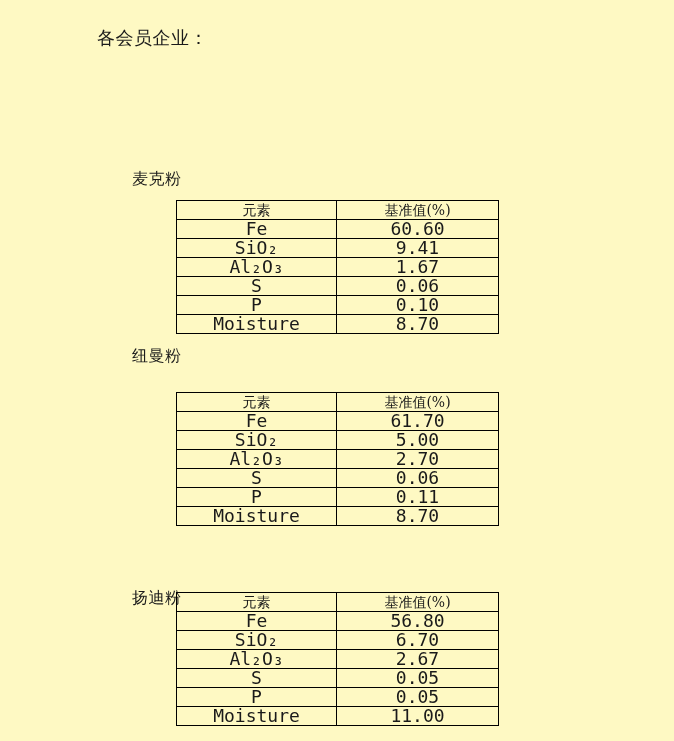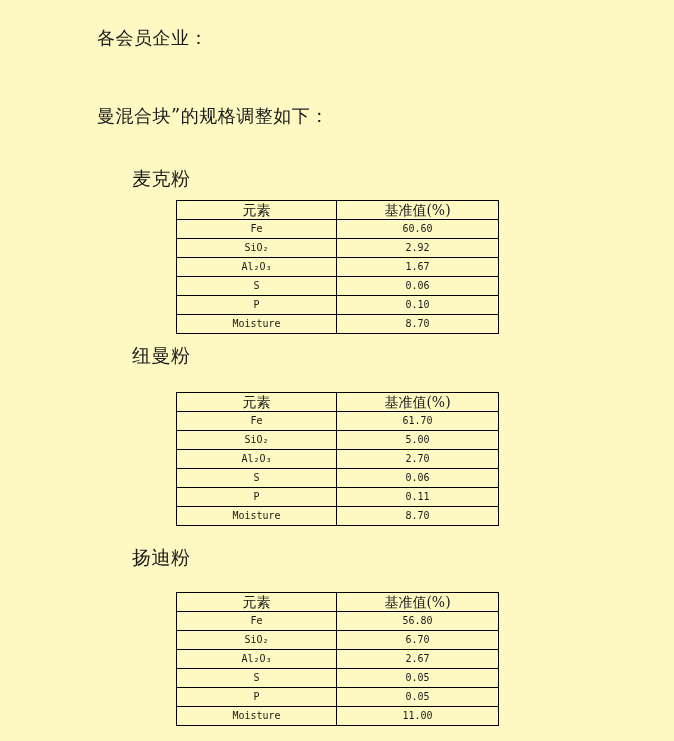--- a/index.html
+++ b/index.html
@@ -39,29 +39,29 @@
     position: absolute;
     left: 97px; top: 105px;
     font-size: 18px;
     line-height: 22px;
     letter-spacing: 0.5px;
     white-space: nowrap;
   }
   .section-title {
     position: absolute;
     left: 132px;
-    font-size: 19px;
+    font-size: 16px;
     font-weight: normal;
     line-height: 19px;
     letter-spacing: 0.5px;
     white-space: nowrap;
   }
   .sec-1 { top: 169px; }
   .sec-2 { top: 346px; }
-  .sec-3 { top: 548px; }
+  .sec-3 { top: 588px; }
   table.spec {
     position: absolute;
     left: 176px;
     width: 322px;
     height: 122px;
     border-collapse: collapse;
     table-layout: fixed;
   }
   .tbl-1 { top: 200px; }
   .tbl-2 { top: 392px; }
@@ -76,49 +76,48 @@
     font-weight: normal;
     font-size: 14px;
     line-height: 18px;
     height: 18px;
   }
   table.spec th {
     font-family: "DejaVu Serif", "Liberation Serif", serif;
   }
   table.spec td {
     font-family: "DejaVu Sans Mono", "Liberation Mono", monospace;
-    font-size: 10px;
+    font-size: 18px;
   }
 </style>
 </head>
 <body>
 
 <div class="page">
 
   <p class="salutation">各会员企业：</p>
-  <p class="intro-line-2">曼混合块”的规格调整如下：</p>
 
   <h3 class="section-title sec-1">麦克粉</h3>
   <table class="spec tbl-1">
     <colgroup>
         <col class="c-element">
         <col class="c-value">
       </colgroup>
     <tbody>
         <tr>
       <th>元素</th>
       <th>基准值(%)</th>
     </tr>
     <tr>
       <td>Fe</td>
       <td>60.60</td>
     </tr>
     <tr>
       <td>SiO₂</td>
-      <td>2.92</td>
+      <td>9.41</td>
     </tr>
     <tr>
       <td>Al₂O₃</td>
       <td>1.67</td>
     </tr>
     <tr>
       <td>S</td>
       <td>0.06</td>
     </tr>
     <tr>

